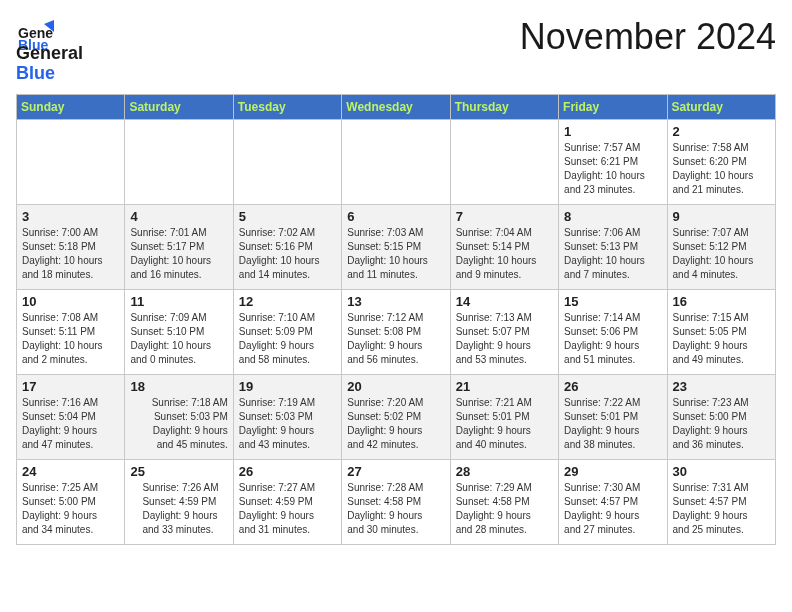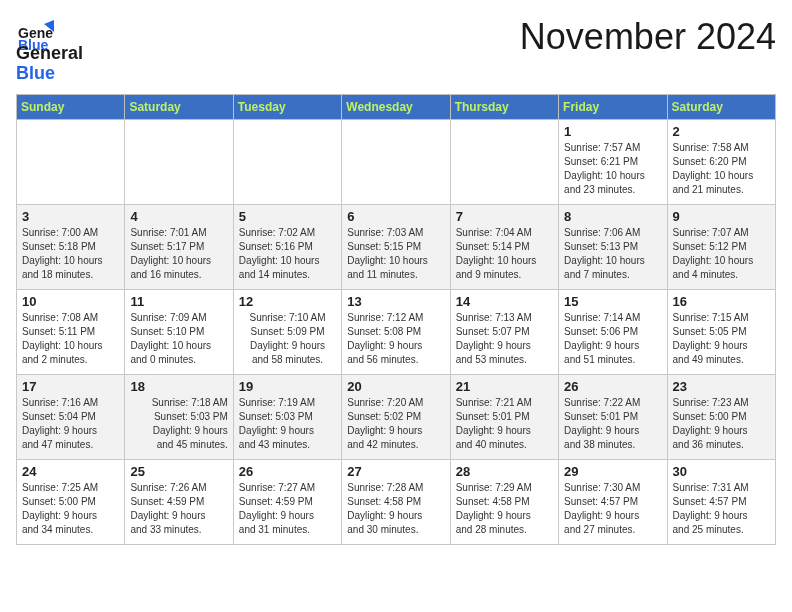--- a/index.html
+++ b/index.html
@@ -191,21 +191,21 @@
         </td>
         <td>
           <span class="day-number">11</span>
           <div class="day-info" style="white-space: pre-line;">Sunrise: 7:09 AM
 Sunset: 5:10 PM
 Daylight: 10 hours
 and 0 minutes.</div>
         </td>
         <td>
           <span class="day-number">12</span>
-          <div class="day-info" style="white-space: pre-line; text-align: center;">Sunrise: 7:10 AM
+          <div class="day-info" style="white-space: pre-line;">Sunrise: 7:10 AM
 Sunset: 5:09 PM
 Daylight: 9 hours
 and 58 minutes.</div>
         </td>
         <td>
           <span class="day-number">13</span>
           <div class="day-info" style="white-space: pre-line;">Sunrise: 7:12 AM
 Sunset: 5:08 PM
 Daylight: 9 hours
 and 56 minutes.</div>
@@ -286,21 +286,21 @@
       <tr>
         <td>
           <span class="day-number">24</span>
           <div class="day-info" style="white-space: pre-line;">Sunrise: 7:25 AM
 Sunset: 5:00 PM
 Daylight: 9 hours
 and 34 minutes.</div>
         </td>
         <td>
           <span class="day-number">25</span>
-          <div class="day-info" style="white-space: pre-line;">Sunrise: 7:26 AM
+          <div class="day-info" style="white-space: pre-line; margin-left: 12px;">Sunrise: 7:26 AM
 Sunset: 4:59 PM
 Daylight: 9 hours
 and 33 minutes.</div>
         </td>
         <td>
           <span class="day-number">26</span>
           <div class="day-info" style="white-space: pre-line;">Sunrise: 7:27 AM
 Sunset: 4:59 PM
 Daylight: 9 hours
 and 31 minutes.</div>

